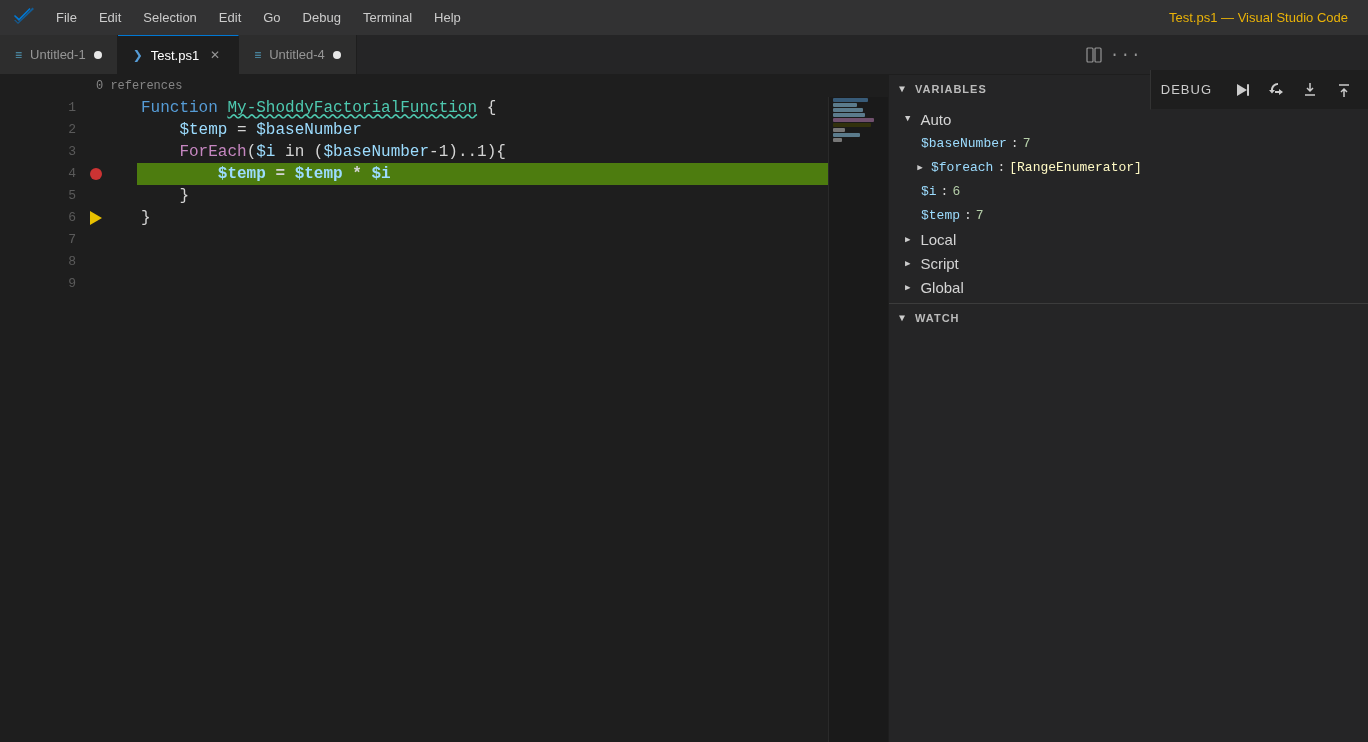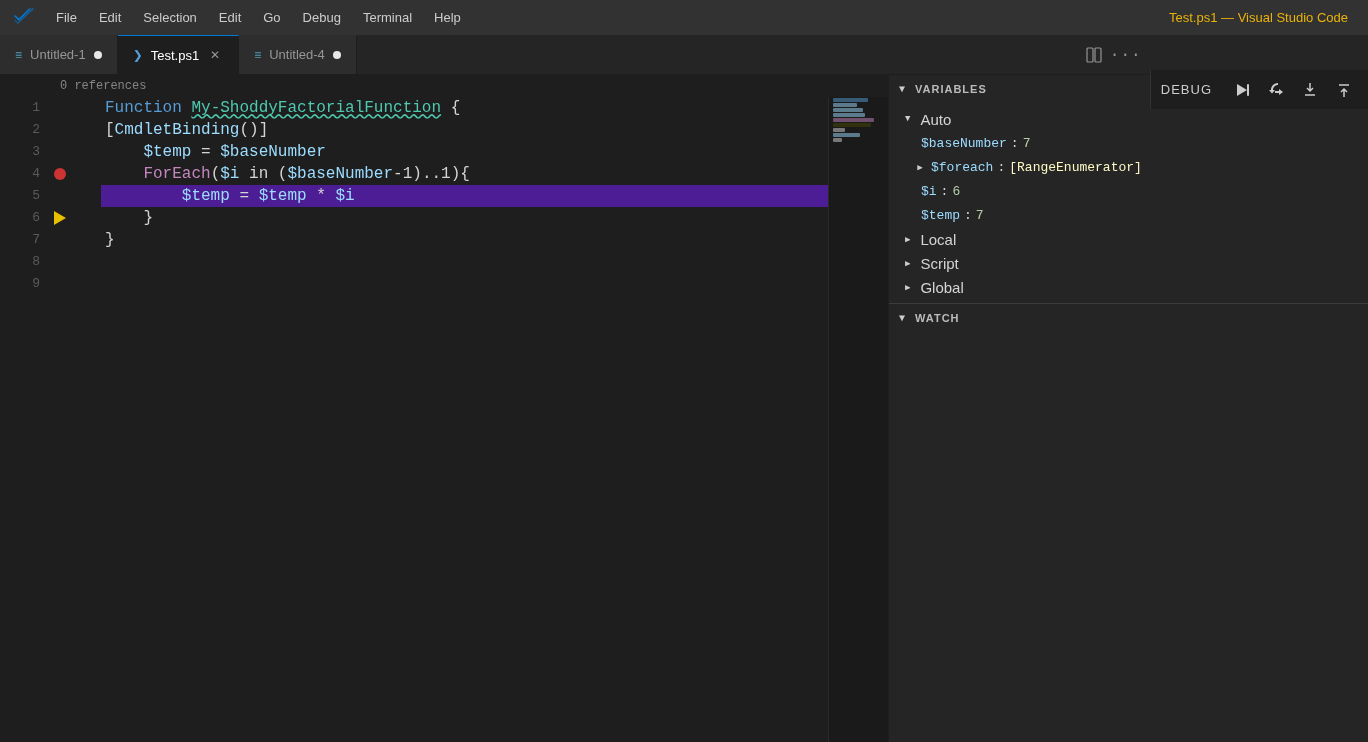--- a/index.html
+++ b/index.html
@@ -151,20 +151,21 @@
     }
     .debug-btn svg {
       fill: #cccccc;
     }
 
     
     #main {
       display: flex;
       flex: 1;
       overflow: hidden;
+      padding-left: 36px;
     }
 
     
     #editor-area {
       flex: 1;
       display: flex;
       flex-direction: column;
       background: #1e1e1e;
       overflow: hidden;
     }
@@ -232,21 +233,22 @@
     }
     .code-line {
       height: 22px;
       line-height: 22px;
       font-size: 16px;
       white-space: pre;
       padding-left: 4px;
       margin-left: 31px;
     }
     .code-line.highlighted {
-      background: #4c1d95;
+      background: #4d7c0f;
+      font-weight: bold;
     }
 
     
     .kw { color: #569cd6; }
     .fn-name-underline { color: #4ec9b0; text-decoration: underline wavy #4ec9b0; text-decoration-skip-ink: none; }
     .param-var { color: #9cdcfe; }
     .plain { color: #d4d4d4; }
     .attr { color: #9cdcfe; }
     .foreach { color: #c586c0; }
 
@@ -482,21 +484,20 @@
         </div>
         <div class="gutter-item"></div>
         <div class="gutter-item"></div>
         <div class="gutter-item"></div>
       </div>
 
       <div class="code-lines">
 
         <div class="code-line"><span class="kw">Function</span> <span class="fn-name-underline">My-ShoddyFactorialFunction</span> <span class="plain">{</span></div>
 
-        <div class="code-line"><span class="plain">[</span><span class="attr">CmdletBinding</span><span class="plain">()]</span></div>
 
 
         <div class="code-line">    <span class="param-var">$temp</span> <span class="plain">= </span><span class="param-var">$baseNumber</span></div>
 
         <div class="code-line">    <span class="foreach">ForEach</span><span class="plain">(</span><span class="param-var">$i</span><span class="plain"> in (</span><span class="param-var">$baseNumber</span><span class="plain">-1)..1){</span></div>
 
         <div class="code-line highlighted">        <span class="param-var">$temp</span> <span class="plain">= </span><span class="param-var">$temp</span> <span class="plain">* </span><span class="param-var">$i</span></div>
 
         <div class="code-line">    <span class="plain">}</span></div>
 

